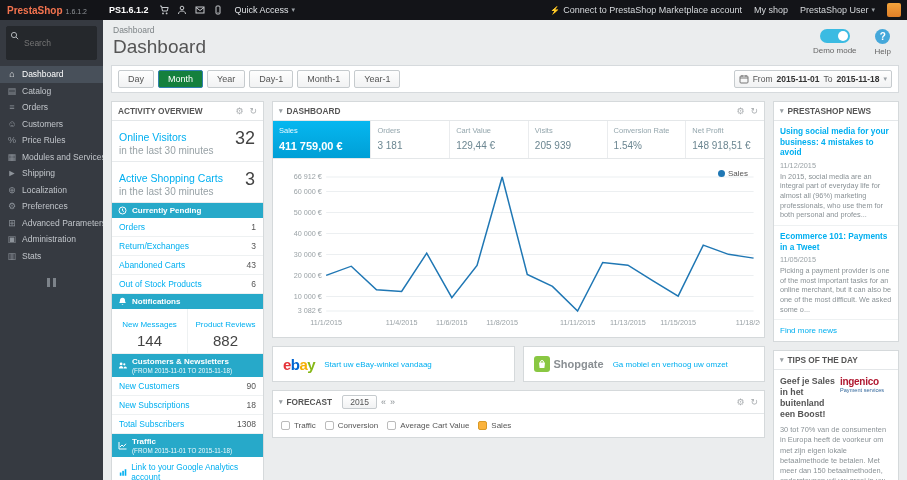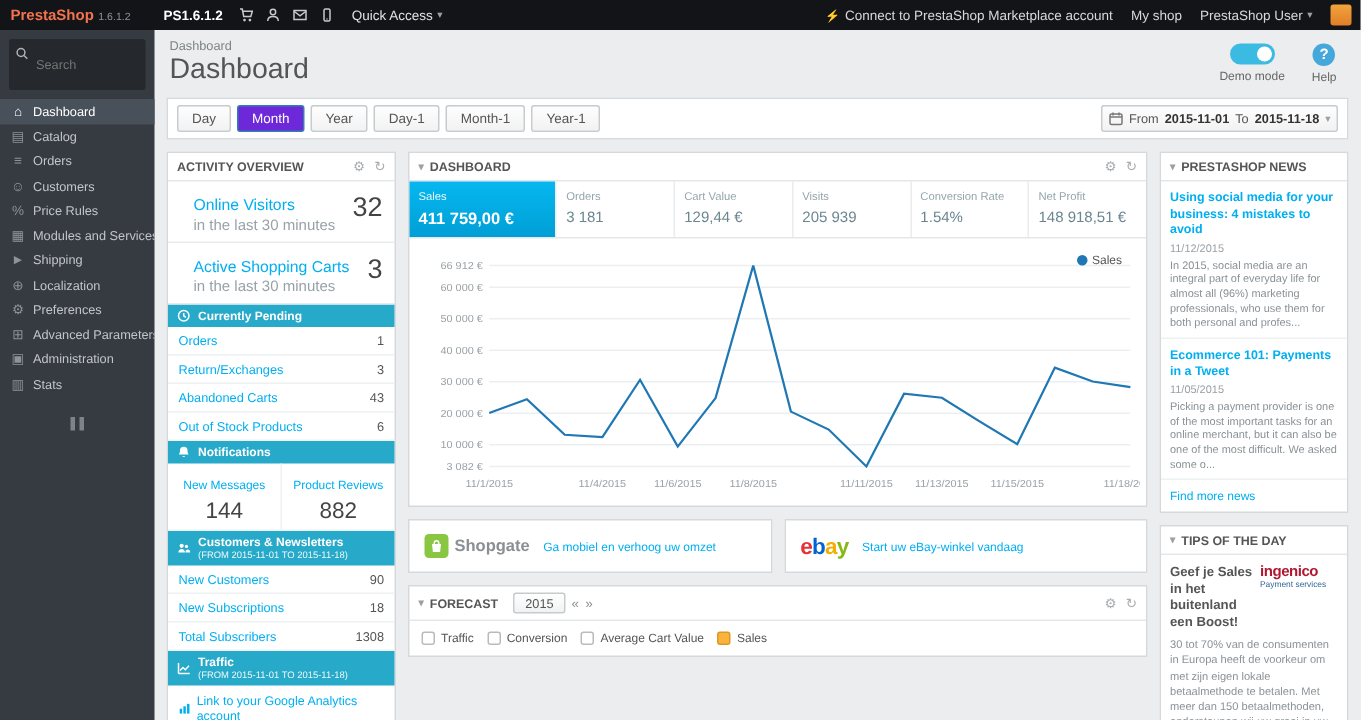--- a/index.html
+++ b/index.html
@@ -39,37 +39,37 @@
   .crumb{font-size:8.5px;color:#7d8386;padding:5px 0 0 10px}
   .page-title{font-size:19px;font-weight:400;color:#555;padding:1px 0 0 10px}
   .header-right{position:absolute;top:9px;right:16px;display:flex;gap:18px}
   .hr-item{display:flex;flex-direction:column;align-items:center;gap:3px;font-size:8px;color:#666}
   .toggle{width:30px;height:14px;border-radius:8px;background:#3bbbe2;position:relative;cursor:pointer}
   .toggle::after{content:"";position:absolute;right:2px;top:2px;width:10px;height:10px;border-radius:50%;background:#fff}
   .help-btn{width:15px;height:15px;border-radius:50%;background:#45a8da;color:#fff;font-size:10px;font-weight:bold;display:flex;align-items:center;justify-content:center;cursor:pointer}
 
   .toolbar{margin:7px 8px 0;background:#fff;border:1px solid #d6dadd;display:flex;align-items:flex-start;gap:4px;padding:4px 6px}
   .pbtn{font-size:9px;color:#555;background:linear-gradient(#fefefe,#f1f2f3);border:1px solid #c6cbce;border-radius:2px;padding:3px 9px;cursor:pointer;font-family:inherit}
-  .pbtn.active{background:#6d28d9;border-color:#3180ae;color:#fff}
+  .pbtn.active{background:#15803d;border-color:#3180ae;color:#fff}
   .date-btn{margin-left:auto;display:flex;align-items:center;gap:4px;font-size:8.5px;color:#555;background:linear-gradient(#fefefe,#f1f2f3);border:1px solid #c6cbce;border-radius:2px;padding:3px 4px;cursor:pointer;font-family:inherit}
   .date-btn b{color:#333}
 
   .cols{display:flex;gap:8px;margin:8px;align-items:flex-start}
   .col-left{width:153px;flex:none}
   .col-mid{flex:1;min-width:0}
   .col-right{width:126px;flex:none}
 
   .panel{background:#fff;border:1px solid #d5d9db}
   .panel-h{display:flex;align-items:center;gap:4px;padding:4px 6px;border-bottom:1px solid #e4e7e9;font-size:8.3px;font-weight:bold;color:#555}
   .panel-h .pcaret{color:#9aa0a4;font-size:7px}
   .ph-icons{margin-left:auto;display:flex;gap:6px;color:#a9adb0;font-size:9px;font-weight:normal}
   .ph-icons span{cursor:pointer;line-height:1}
 
   
-  .stat-row{padding:6px 17px 5px;border-bottom:1px solid #e8ebed;position:relative}
+  .stat-row{padding:6px 7px 5px;border-bottom:1px solid #e8ebed;position:relative}
   .stat-row a{color:#00aff0;font-size:10.5px}
   .stat-sub{color:#98a2a6;font-size:10px;margin-top:0}
   .stat-val{position:absolute;right:8px;top:7px;font-size:18px;font-weight:300;color:#444}
   .subhead{background:#27a9c9;color:#fff;padding:3px 6px;font-size:8px;font-weight:bold;display:flex;align-items:center;gap:5px}
   .sub-note{font-size:6.3px;font-weight:normal;opacity:.92;display:block;margin-top:1px}
   .mini-row{display:flex;justify-content:space-between;align-items:center;padding:4px 7px;border-bottom:1px solid #eef1f2;font-size:8.5px}
   .mini-row a{color:#00aff0}
   .mini-row .v{color:#555}
   .notif{display:flex;border-bottom:1px solid #eef1f2}
   .notif-cell{flex:1;text-align:center;padding:4px 2px;cursor:pointer}
@@ -460,34 +460,34 @@
               <text x="328.4" y="158" text-anchor="middle" font-size="6.8" fill="#9aa2a6">11/13/2015</text>
               <text x="375.4" y="158" text-anchor="middle" font-size="6.8" fill="#9aa2a6">11/15/2015</text>
               <text x="446.0" y="158" text-anchor="middle" font-size="6.8" fill="#9aa2a6">11/18/2015</text>
               <polyline points="46.0,108.3 69.5,99.2 93.1,122.8 116.6,124.4 140.1,86.2 163.6,130.7 187.2,98.4 210.7,10.0 234.2,107.4 257.8,119.4 281.3,144.0 304.8,95.5 328.4,98.2 351.9,113.9 375.4,129.1 398.9,78.1 422.5,87.3 446.0,91.1" fill="none" stroke="#1f77b4" stroke-width="1.4"></polyline>
             </svg>
         </div>
       </div>
 
       <div class="mods">
         <div class="mod">
+          <span class="ebay"><span class="l0">e</span><span class="l1">b</span><span class="l2">a</span><span class="l3">y</span></span>
+          <a href="#">Start uw eBay-winkel vandaag</a>
+        </div>
+        <div class="mod">
           <span class="sg-logo">
             <span class="sg-box">
                 <svg width="10" height="10" viewBox="0 0 10 10">
                   <path d="M2 3.6h6l-.6 5.4H2.6z" fill="#fff"></path>
                   <path d="M3.5 3.6V3a1.5 1.5 0 0 1 3 0v.6" stroke="#fff" fill="none"></path>
                 </svg>
               </span>
             <span class="sg-name">Shopgate</span>
           </span>
           <a href="#">Ga mobiel en verhoog uw omzet</a>
-        </div>
-        <div class="mod">
-          <span class="ebay"><span class="l0">e</span><span class="l1">b</span><span class="l2">a</span><span class="l3">y</span></span>
-          <a href="#">Start uw eBay-winkel vandaag</a>
         </div>
       </div>
 
       <div class="panel forecast">
         <div class="panel-h">
           <span class="pcaret">▾</span>
           <span>FORECAST</span>
           <span class="fc-year">2015</span>
           <span class="fc-arrow">«</span>
           <span class="fc-arrow">»</span>

